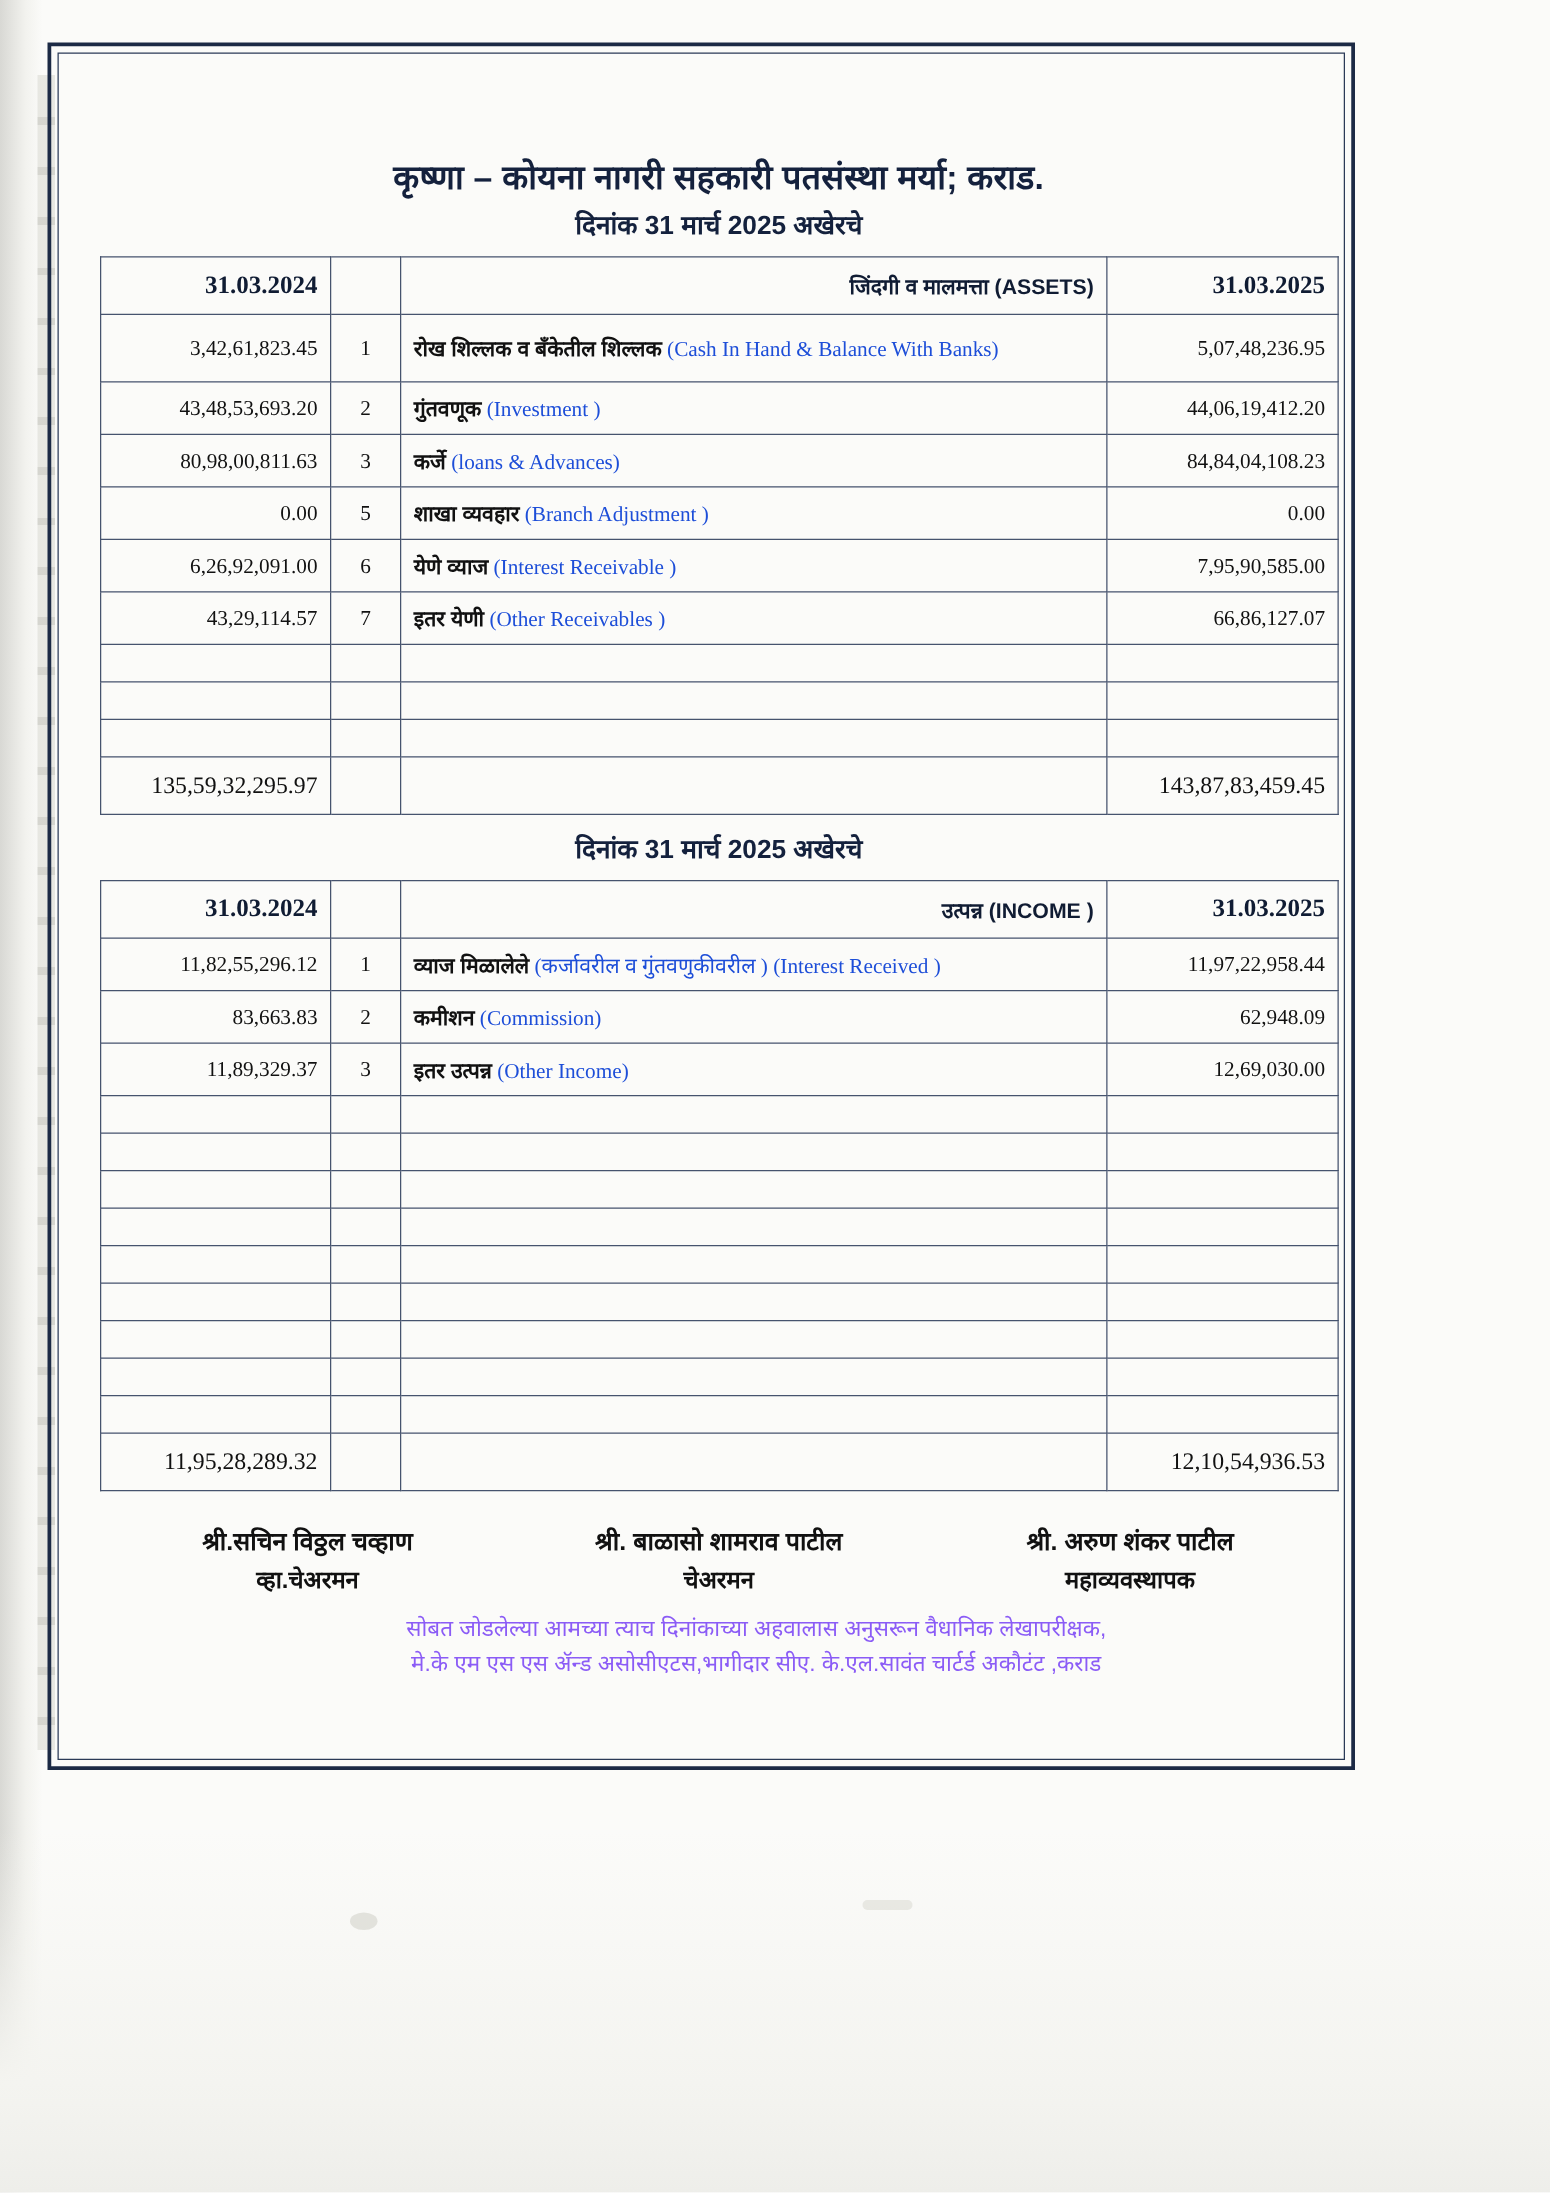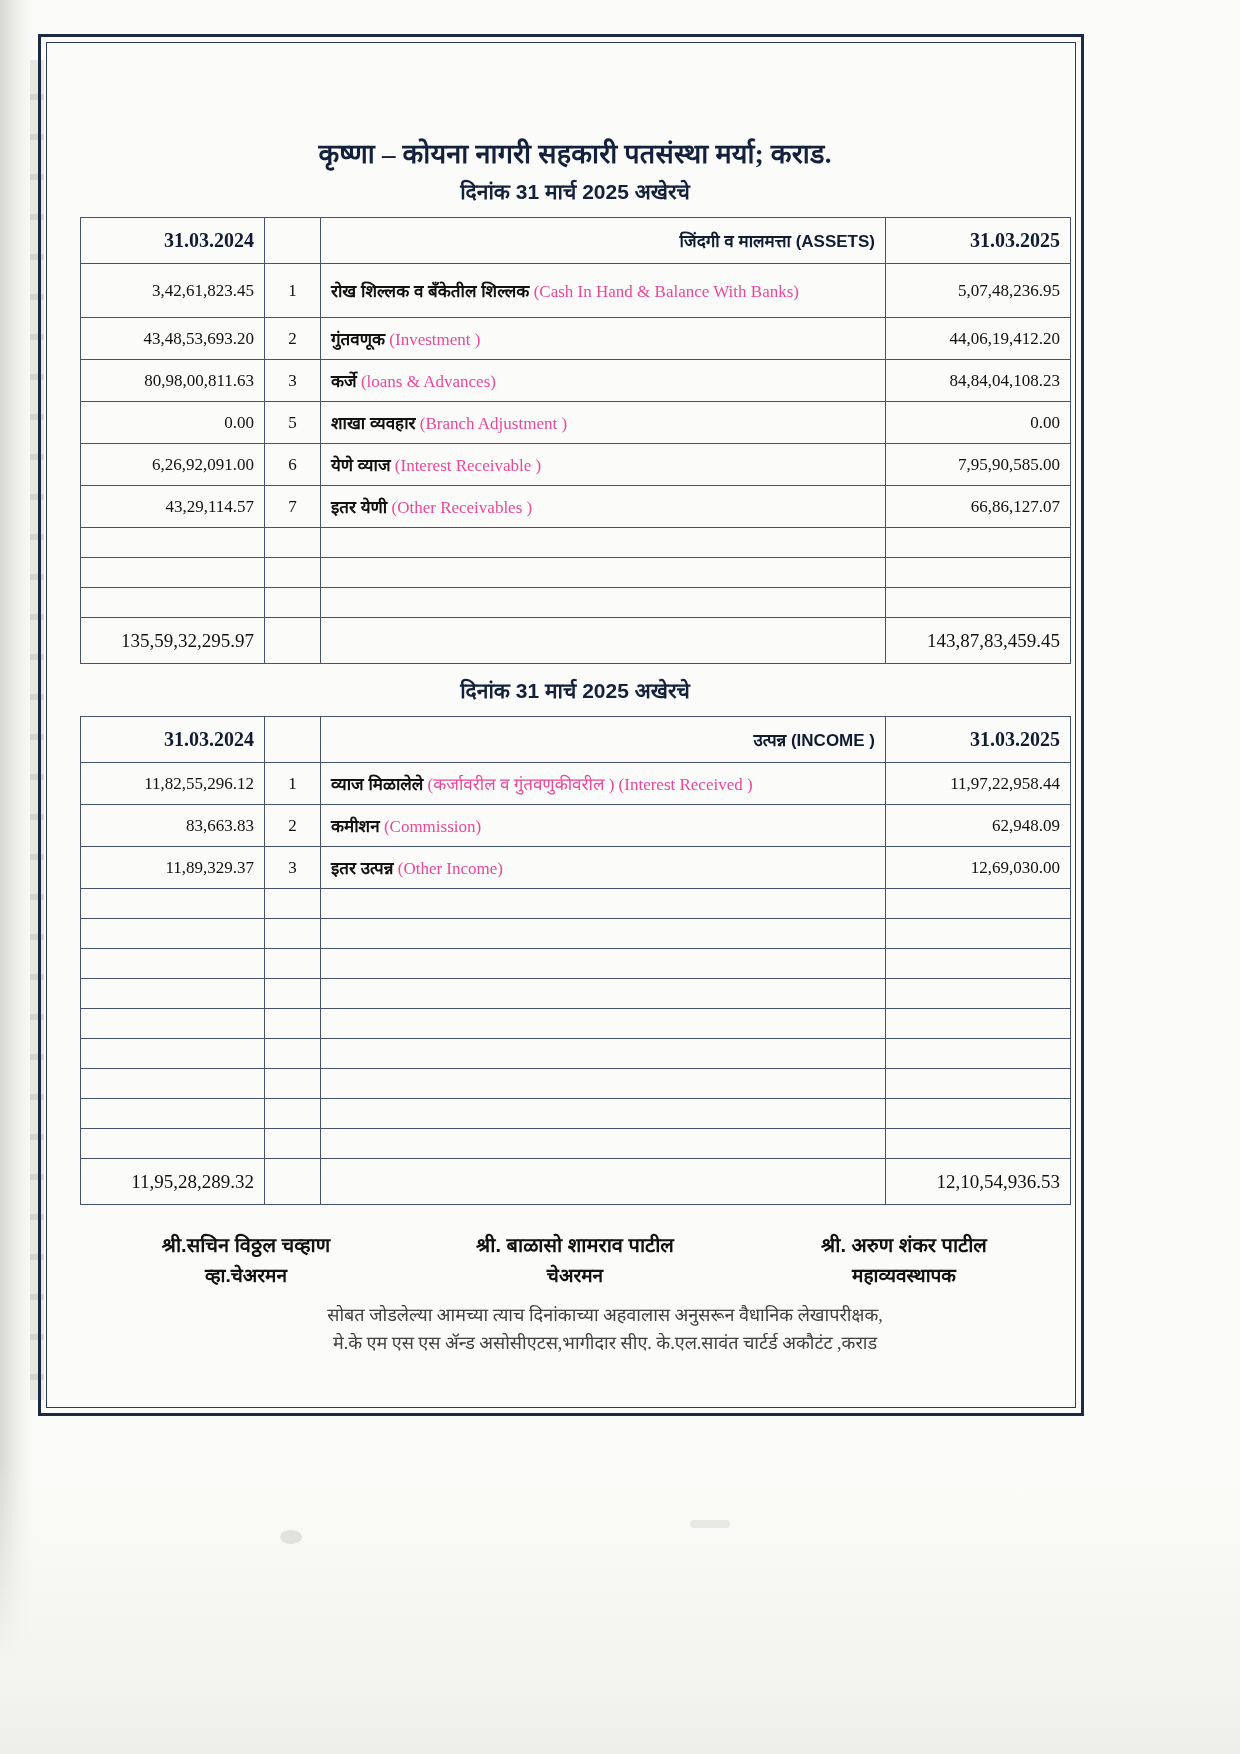--- a/index.html
+++ b/index.html
@@ -65,22 +65,22 @@
     left: 80px; top: 118px;
     width: 990px;
   }
 
   .doc-title {
     text-align: center;
     font-size: 27px;
     font-weight: bold;
     letter-spacing: .2px;
     color: #14213d;
-    margin: 16px 0 6px 0;
-    font-family: Liberation Serif, serif;
+    margin: 4px 0 6px 0;
+    font-family: Liberation Sans, sans-serif;
   }
   .doc-subtitle {
     text-align: center;
     font-size: 21px;
     font-weight: bold;
     color: #14213d;
     margin: 0 0 12px 0;
     font-family: "Liberation Sans", sans-serif;
   }
   .section-subtitle {
@@ -133,21 +133,21 @@
   }
   td.desc .mr {
     font-family: "Liberation Sans", sans-serif;
     font-weight: bold;
     font-size: 17px;
     color: #111;
   }
   td.desc .en {
     font-family: "Liberation Serif", serif;
     font-size: 17px;
-    color: #ec4899;
+    color: #1d4ed8;
   }
   tr.body-row td { height: 42px; }
   tr.tall-row td { height: 54px; }
   tr.blank-row td { height: 30px; }
   tr.total-row td {
     height: 46px;
     font-weight: normal;
     font-size: 19px;
   }
 
@@ -168,23 +168,23 @@
   .sign-role {
     font-family: "Liberation Sans", sans-serif;
     font-weight: bold;
     font-size: 19px;
     color: #111;
     margin-top: 4px;
   }
   .footer-note {
     margin-top: 14px;
     text-align: center;
-    font-family: Liberation Serif, serif;
+    font-family: Liberation Sans, sans-serif;
     font-size: 18px;
-    color: #404040;
+    color: #8b5cf6;
     line-height: 1.55;
     padding-left: 60px;
   }
   .footer-note div { white-space: nowrap; }
 
   .smudge-a {
     position: absolute;
     left: 280px; top: 1530px;
     width: 22px; height: 14px;
     background: #d9d9d2;

